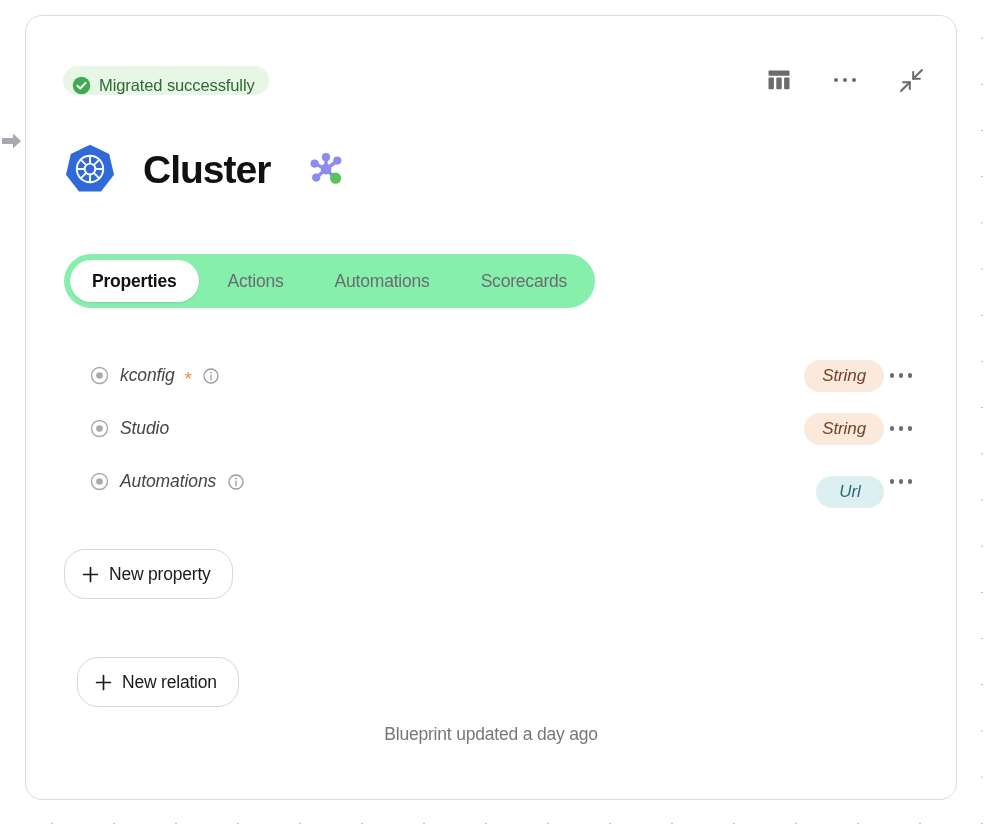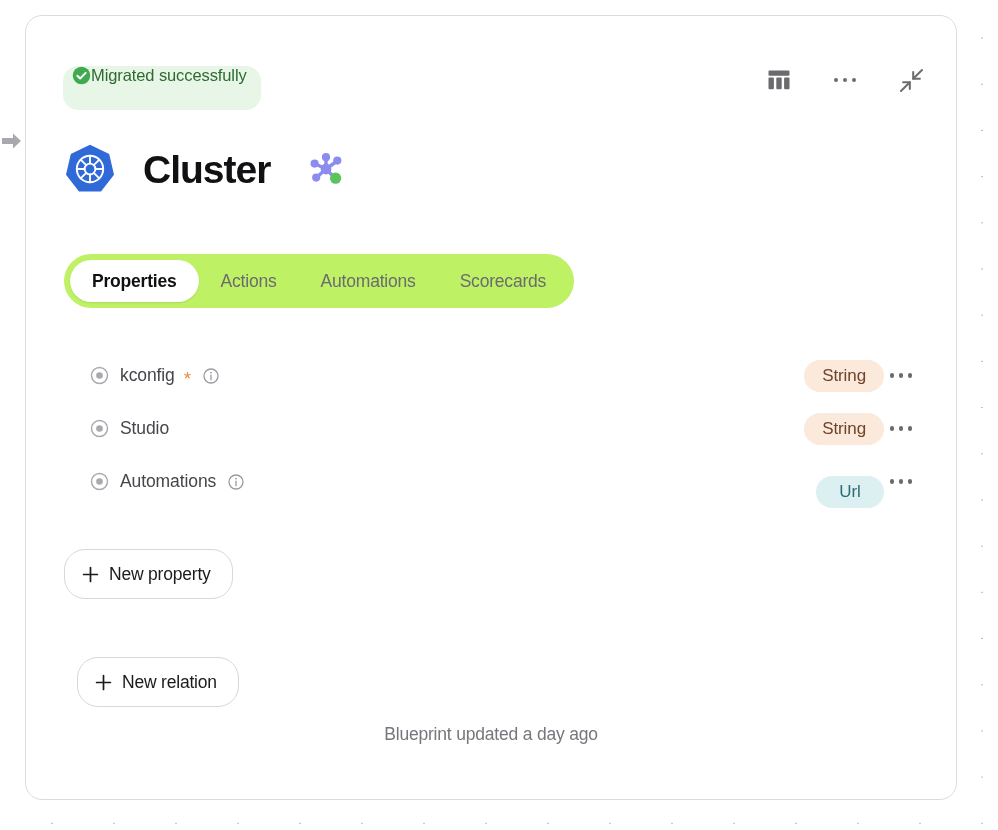--- a/index.html
+++ b/index.html
@@ -53,24 +53,24 @@
   .card-top-row {
     position: absolute;
     left: 0; right: 0; top: 0;
     height: 118px;
   }
 
   #migration-status-badge {
     position: absolute;
     left: 37px;
     top: 50px;
-    height: 44px;
+    height: 29px;
     display: inline-flex;
-    align-items: flex-start;
-    gap: 0;
+    align-items: flex-end;
+    gap: 8px;
     padding: 0 14px 0 9px;
     border-radius: 15px;
     background: #e7f6e7;
   }
   #migration-status-badge .status-text {
     font-size: 16.5px;
     color: #2f6a31;
     letter-spacing: -0.1px;
     white-space: nowrap;
   }
@@ -133,21 +133,22 @@
   
   #tab-bar {
     position: absolute;
     left: 38px;
     top: 238px;
     height: 54px;
     display: inline-flex;
     align-items: center;
     padding: 6px;
     border-radius: 27px;
-    background: #bef264;
+    background: #86efac;
+    gap: 7px;
   }
   .tab-item {
     height: 42px;
     padding: 0 22px;
     display: flex;
     align-items: center;
     justify-content: center;
     border-radius: 21px;
     font-size: 17.5px;
     color: #6b6b70;
@@ -167,20 +168,21 @@
     position: absolute;
     left: 38px;
     right: 28px;
     top: 333px;
   }
   .property-row {
     height: 53px;
     display: flex;
     padding: 0 10px 0 26px;
     border-radius: 8px;
+    font-style: italic;
   }
   .property-left {
     display: flex;
     align-items: center;
     gap: 11px;
     flex: 1;
     min-width: 0;
   }
   .property-type-icon { display: block; width: 19px; height: 19px; flex: none; }
   .property-name {

